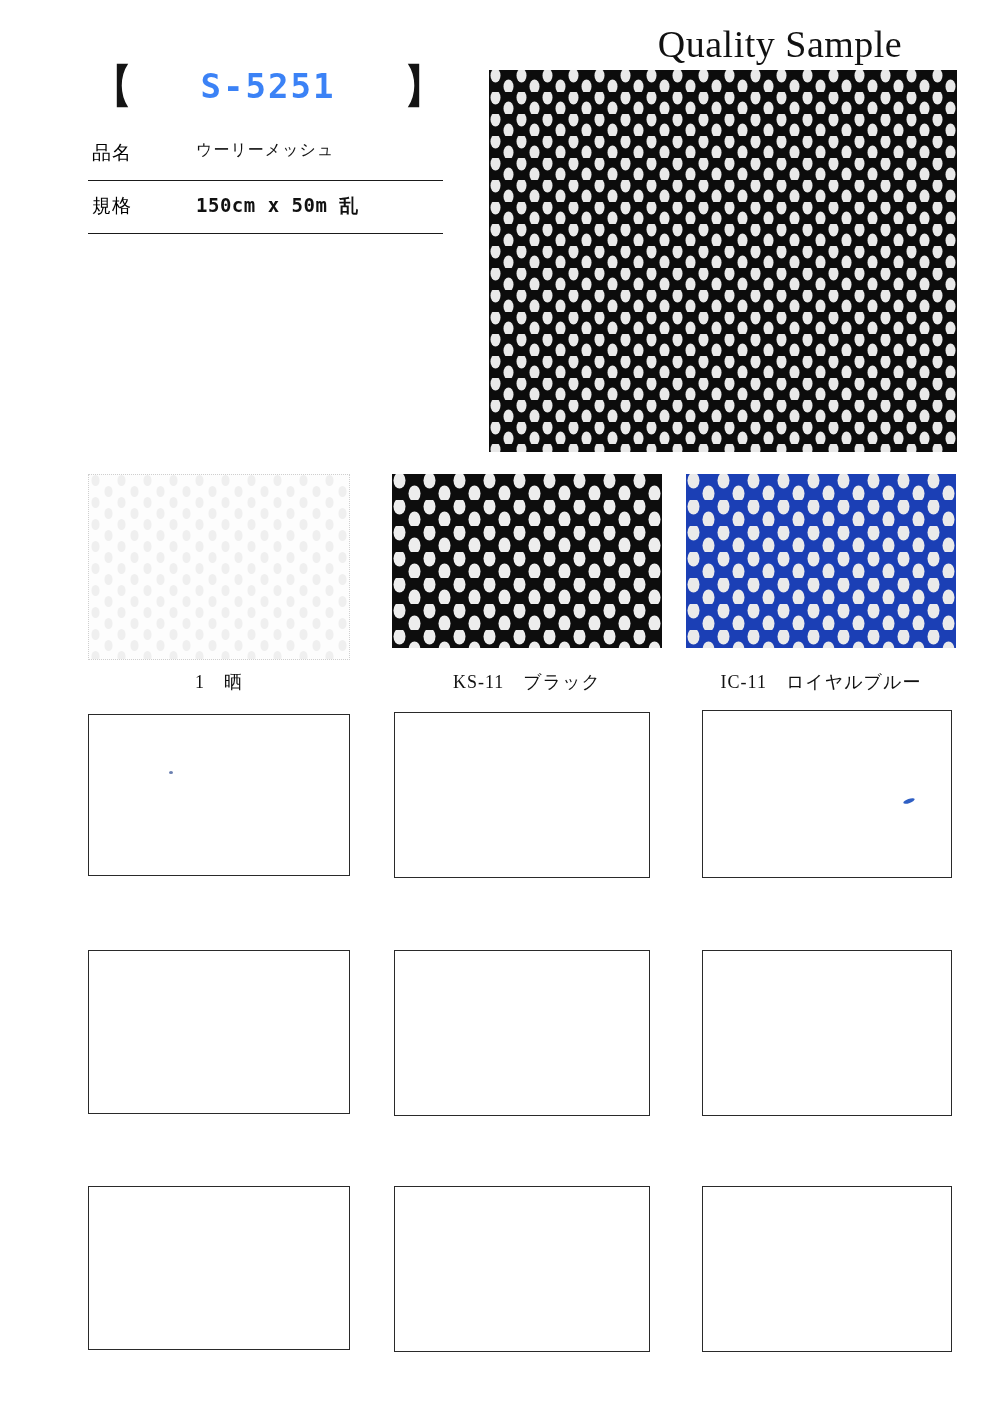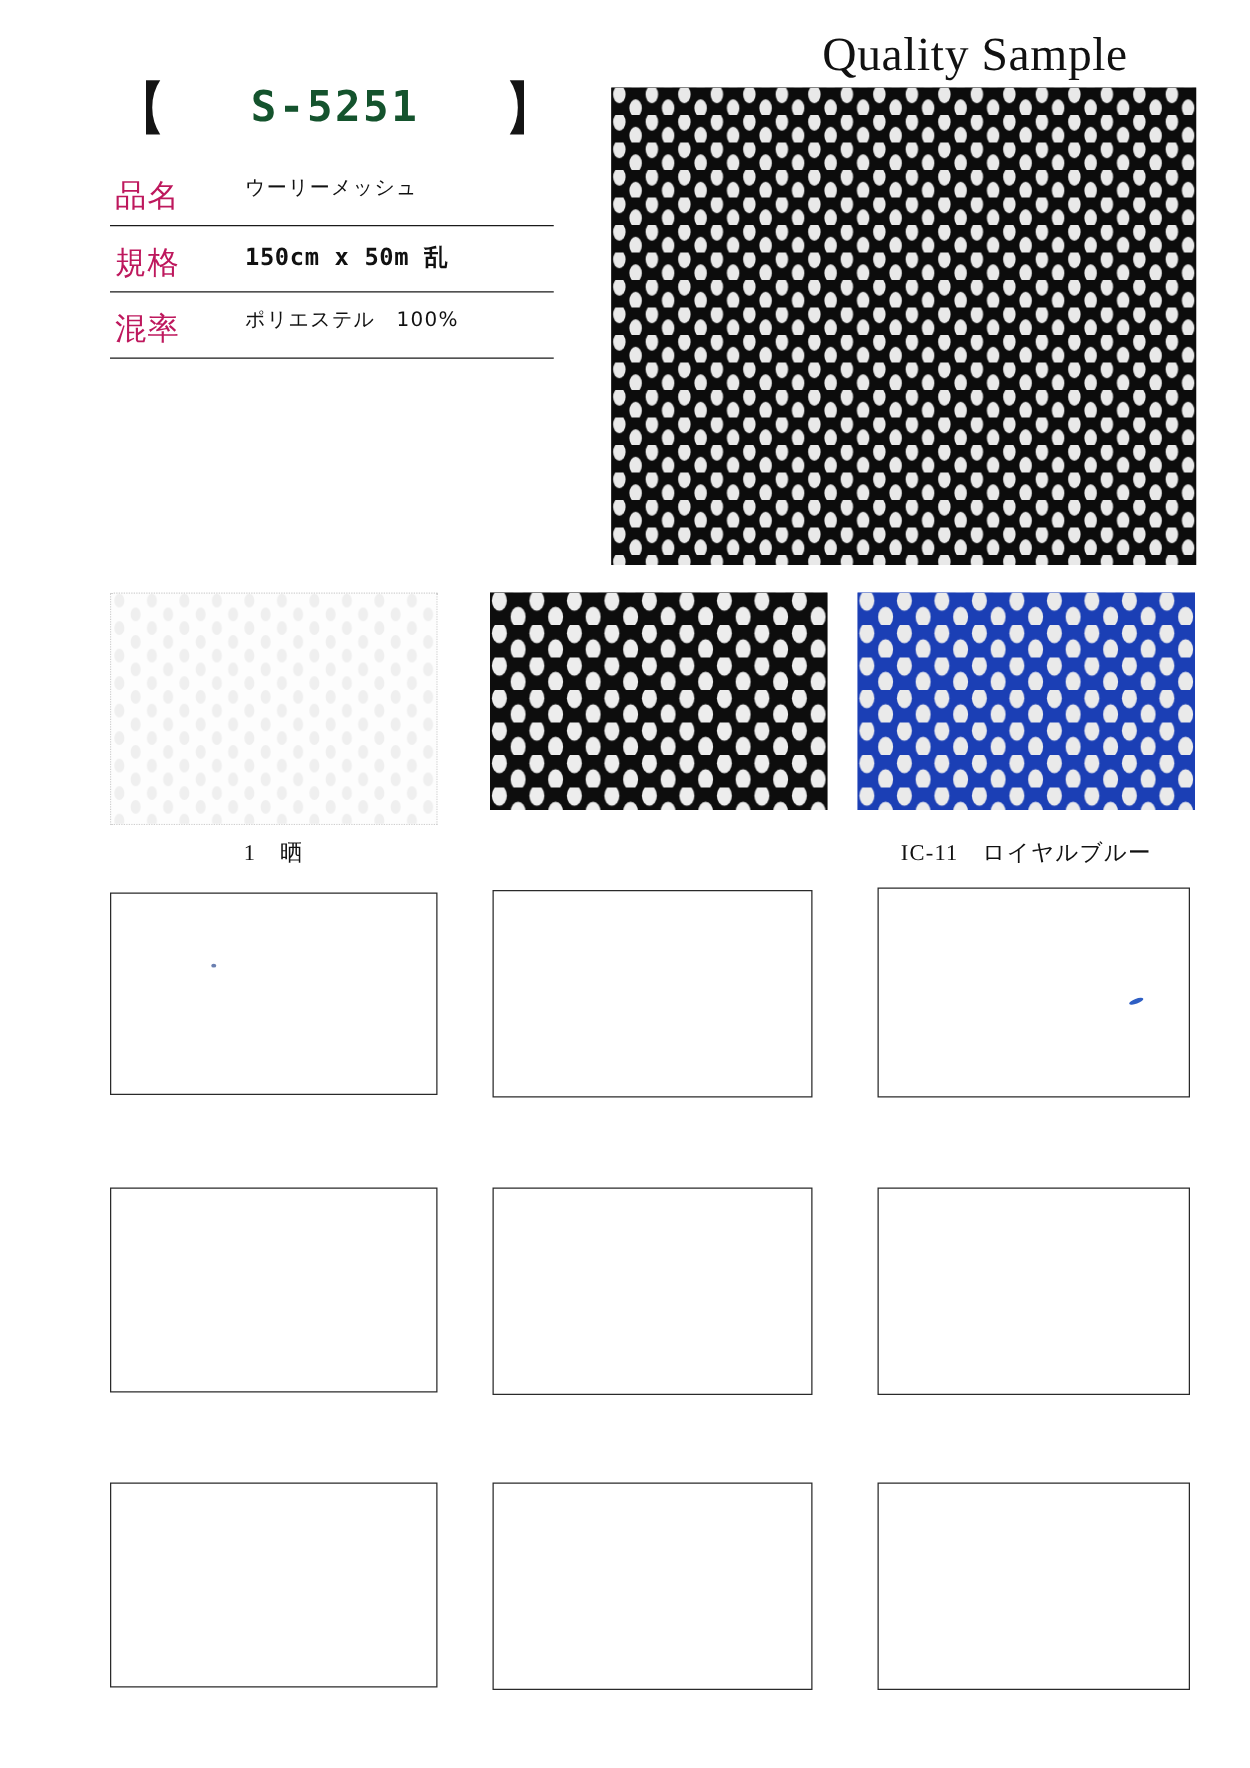--- a/index.html
+++ b/index.html
@@ -56,43 +56,43 @@
   .bracket-right { right: 0px; }
   .code-text {
     position: absolute;
     left: 0; right: 0;
     top: 6px;
     text-align: center;
     font-family: "DejaVu Sans Mono", monospace;
     font-size: 34px;
     font-weight: bold;
     letter-spacing: 2px;
-    color: #14532d;
+    color: #3b82f6;
   }
 
   
   .spec-table {
     position: absolute;
     left: 88px;
     top: 128px;
     width: 355px;
   }
   .spec-row {
     position: relative;
     height: 52px;
     border-bottom: 1.5px solid #1a1a1a;
   }
   .spec-label {
     position: absolute;
     left: 4px;
     top: 12px;
     font-family: "DejaVu Sans", sans-serif;
-    font-size: 25px;
-    letter-spacing: 1px;
-    color: #be185d;
+    font-size: 19px;
+    letter-spacing: 1px;
+    color: #000000;
   }
   .spec-value {
     position: absolute;
     left: 108px;
     top: 12px;
     font-family: "DejaVu Sans", sans-serif;
     font-size: 16px;
     letter-spacing: 1px;
     color: #111;
     white-space: nowrap;
@@ -205,24 +205,20 @@
 
   <div class="spec-table">
     <div class="spec-row">
       <span class="spec-label">品名</span>
       <span class="spec-value">ウーリーメッシュ</span>
     </div>
     <div class="spec-row">
       <span class="spec-label">規格</span>
       <span class="spec-value mono">150cm x 50m 乱</span>
     </div>
-    <div class="spec-row">
-      <span class="spec-label">混率</span>
-      <span class="spec-value">ポリエステル　100%</span>
-    </div>
   </div>
 
 
   <div class="main-swatch">
     <svg class="mesh" width="468" height="382" viewBox="0 0 468 382" preserveAspectRatio="none">
       <defs>
         <pattern id="meshMain" width="26" height="22" patternUnits="userSpaceOnUse">
           <rect width="26" height="22" fill="#0c0c0c"></rect>
           <ellipse cx="6.5" cy="5.5" rx="5" ry="7" fill="#e9e9e9"></ellipse>
           <ellipse cx="19.5" cy="16.5" rx="5" ry="7" fill="#e9e9e9"></ellipse>
@@ -265,20 +261,21 @@
           <rect width="30" height="26" fill="#1b3fb5"></rect>
           <ellipse cx="7.5" cy="6.5" rx="6" ry="8" fill="#eaeaea"></ellipse>
           <ellipse cx="22.5" cy="19.5" rx="6" ry="8" fill="#eaeaea"></ellipse>
         </pattern>
       </defs>
       <rect width="270" height="174" fill="url(#meshBlue)"></rect>
     </svg>
   </div>
 
   <div class="swatch-caption cap1">1　晒</div>
+  <div class="swatch-caption cap2">KS-11　ブラック</div>
   <div class="swatch-caption cap3">IC-11　ロイヤルブルー</div>
 
   <div class="frame" style="left:88px;  top:714px; width:262px; height:162px;">
     <span class="speck" style="left:80px; top:56px;"></span>
   </div>
   <div class="frame" style="left:394px; top:712px; width:256px; height:166px;"></div>
   <div class="frame" style="left:702px; top:710px; width:250px; height:168px;">
     <span class="speck2" style="left:200px; top:88px;"></span>
   </div>
 

